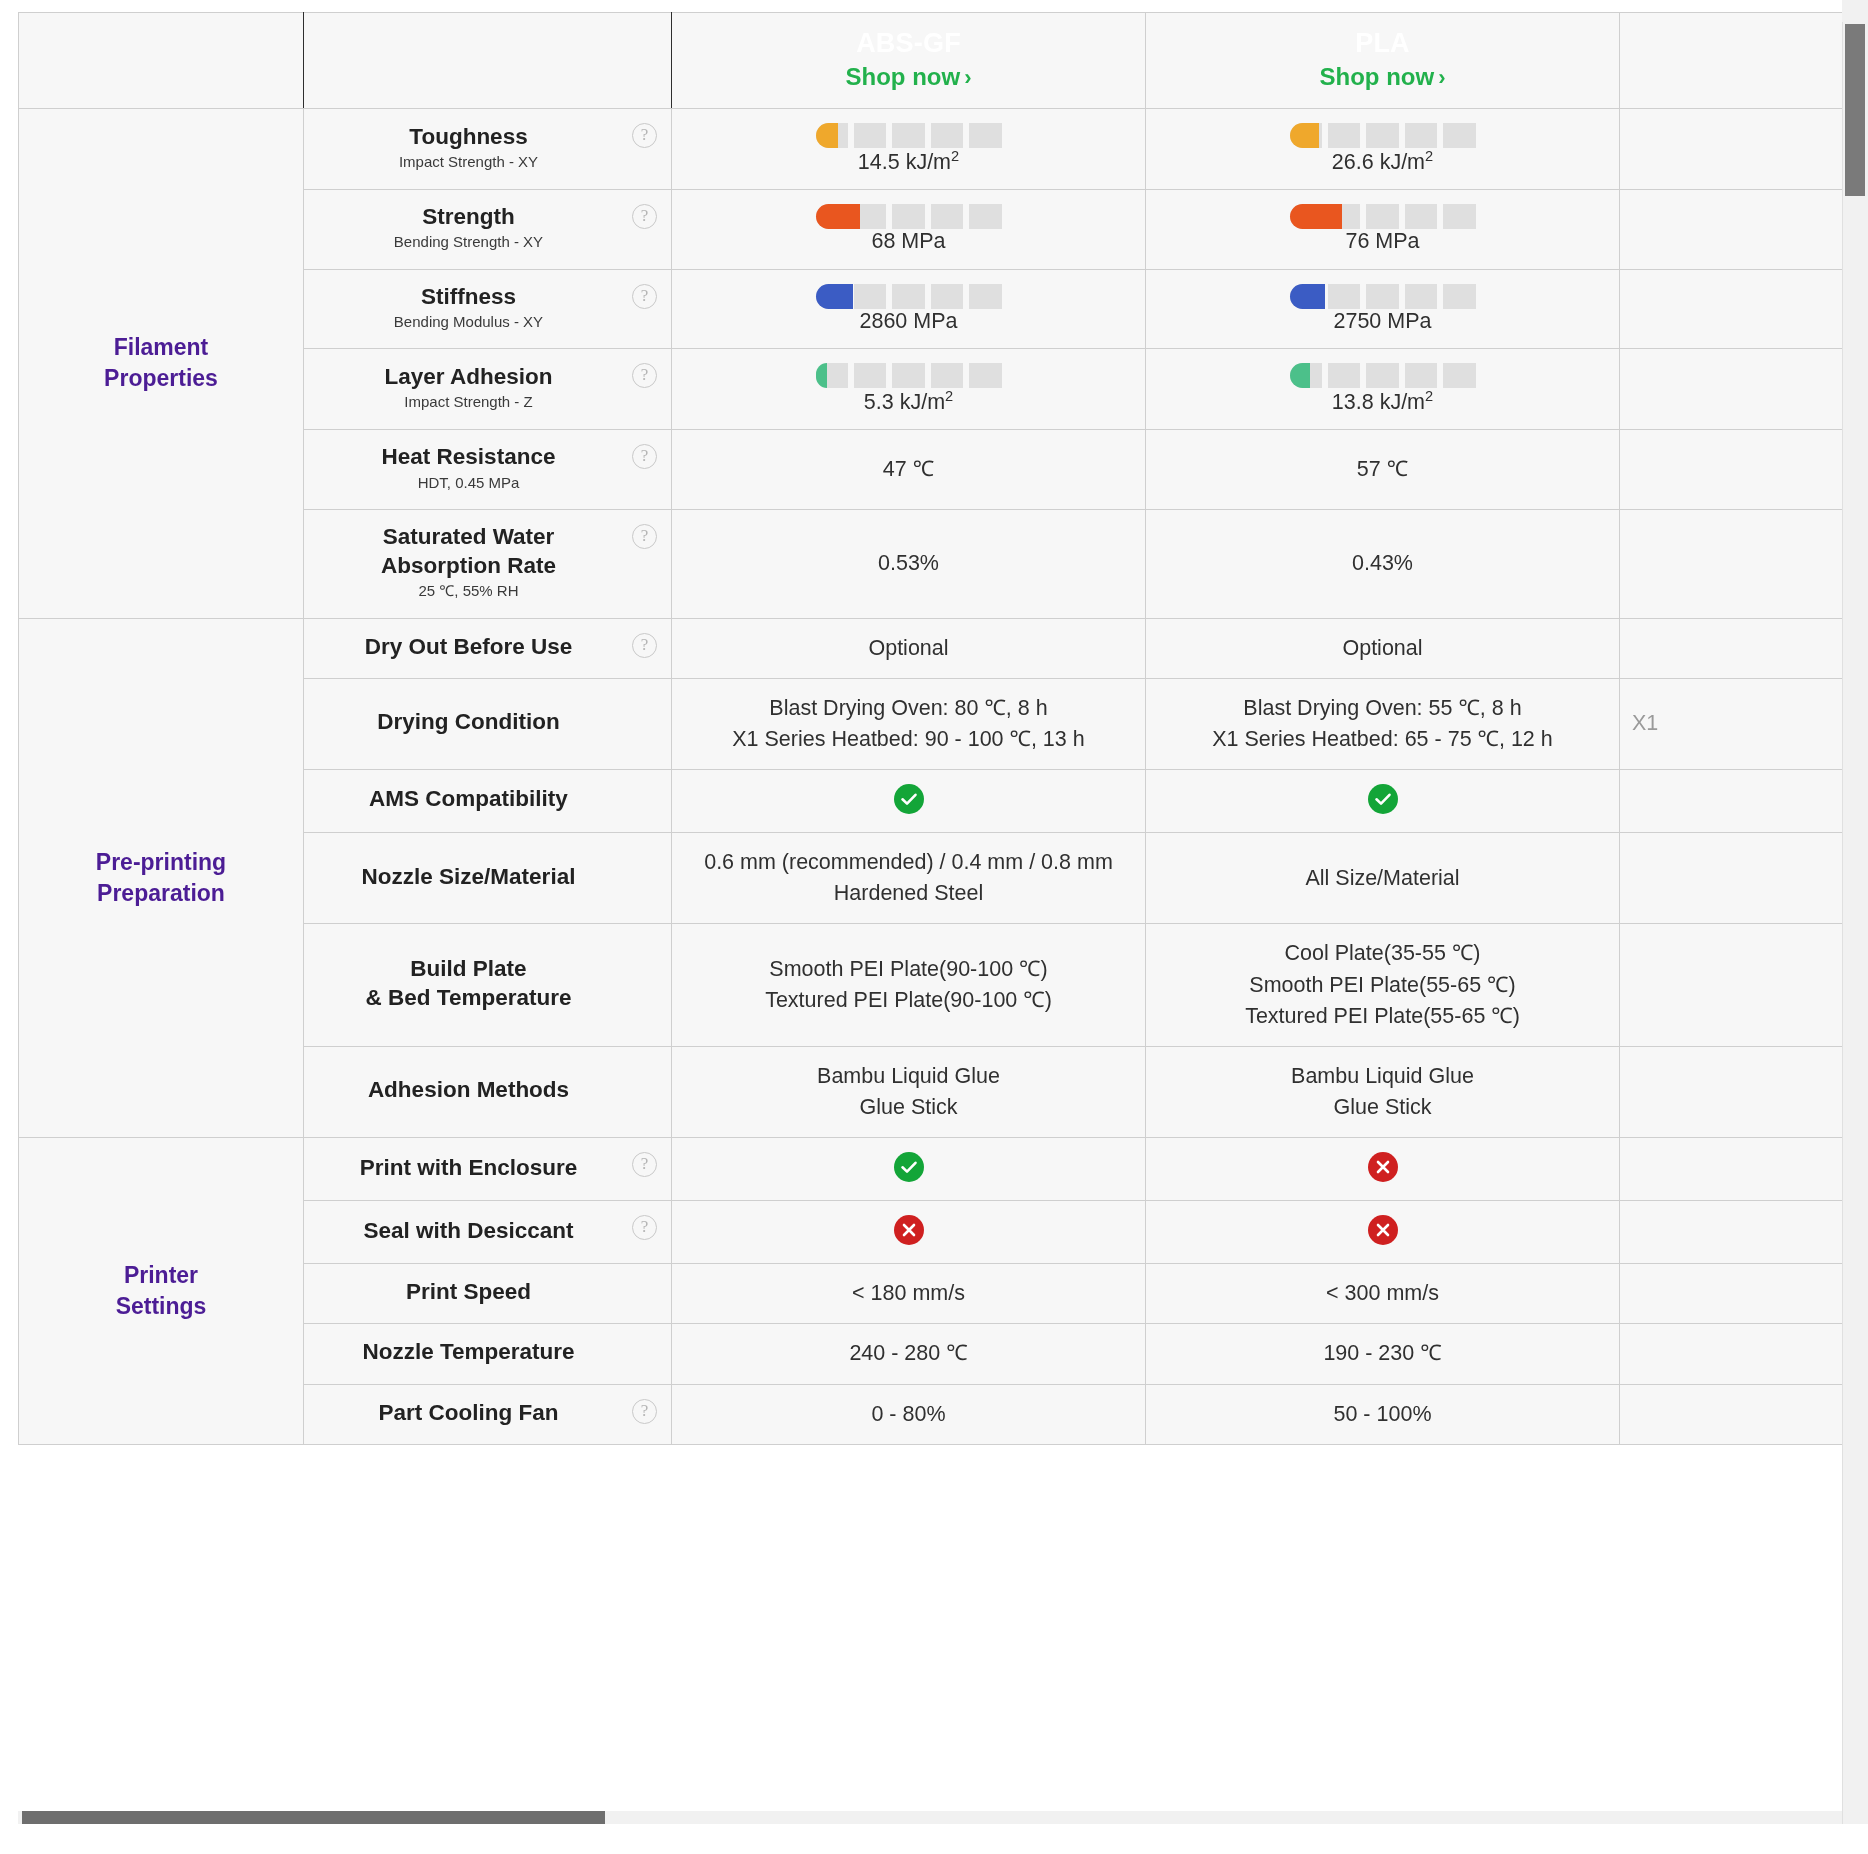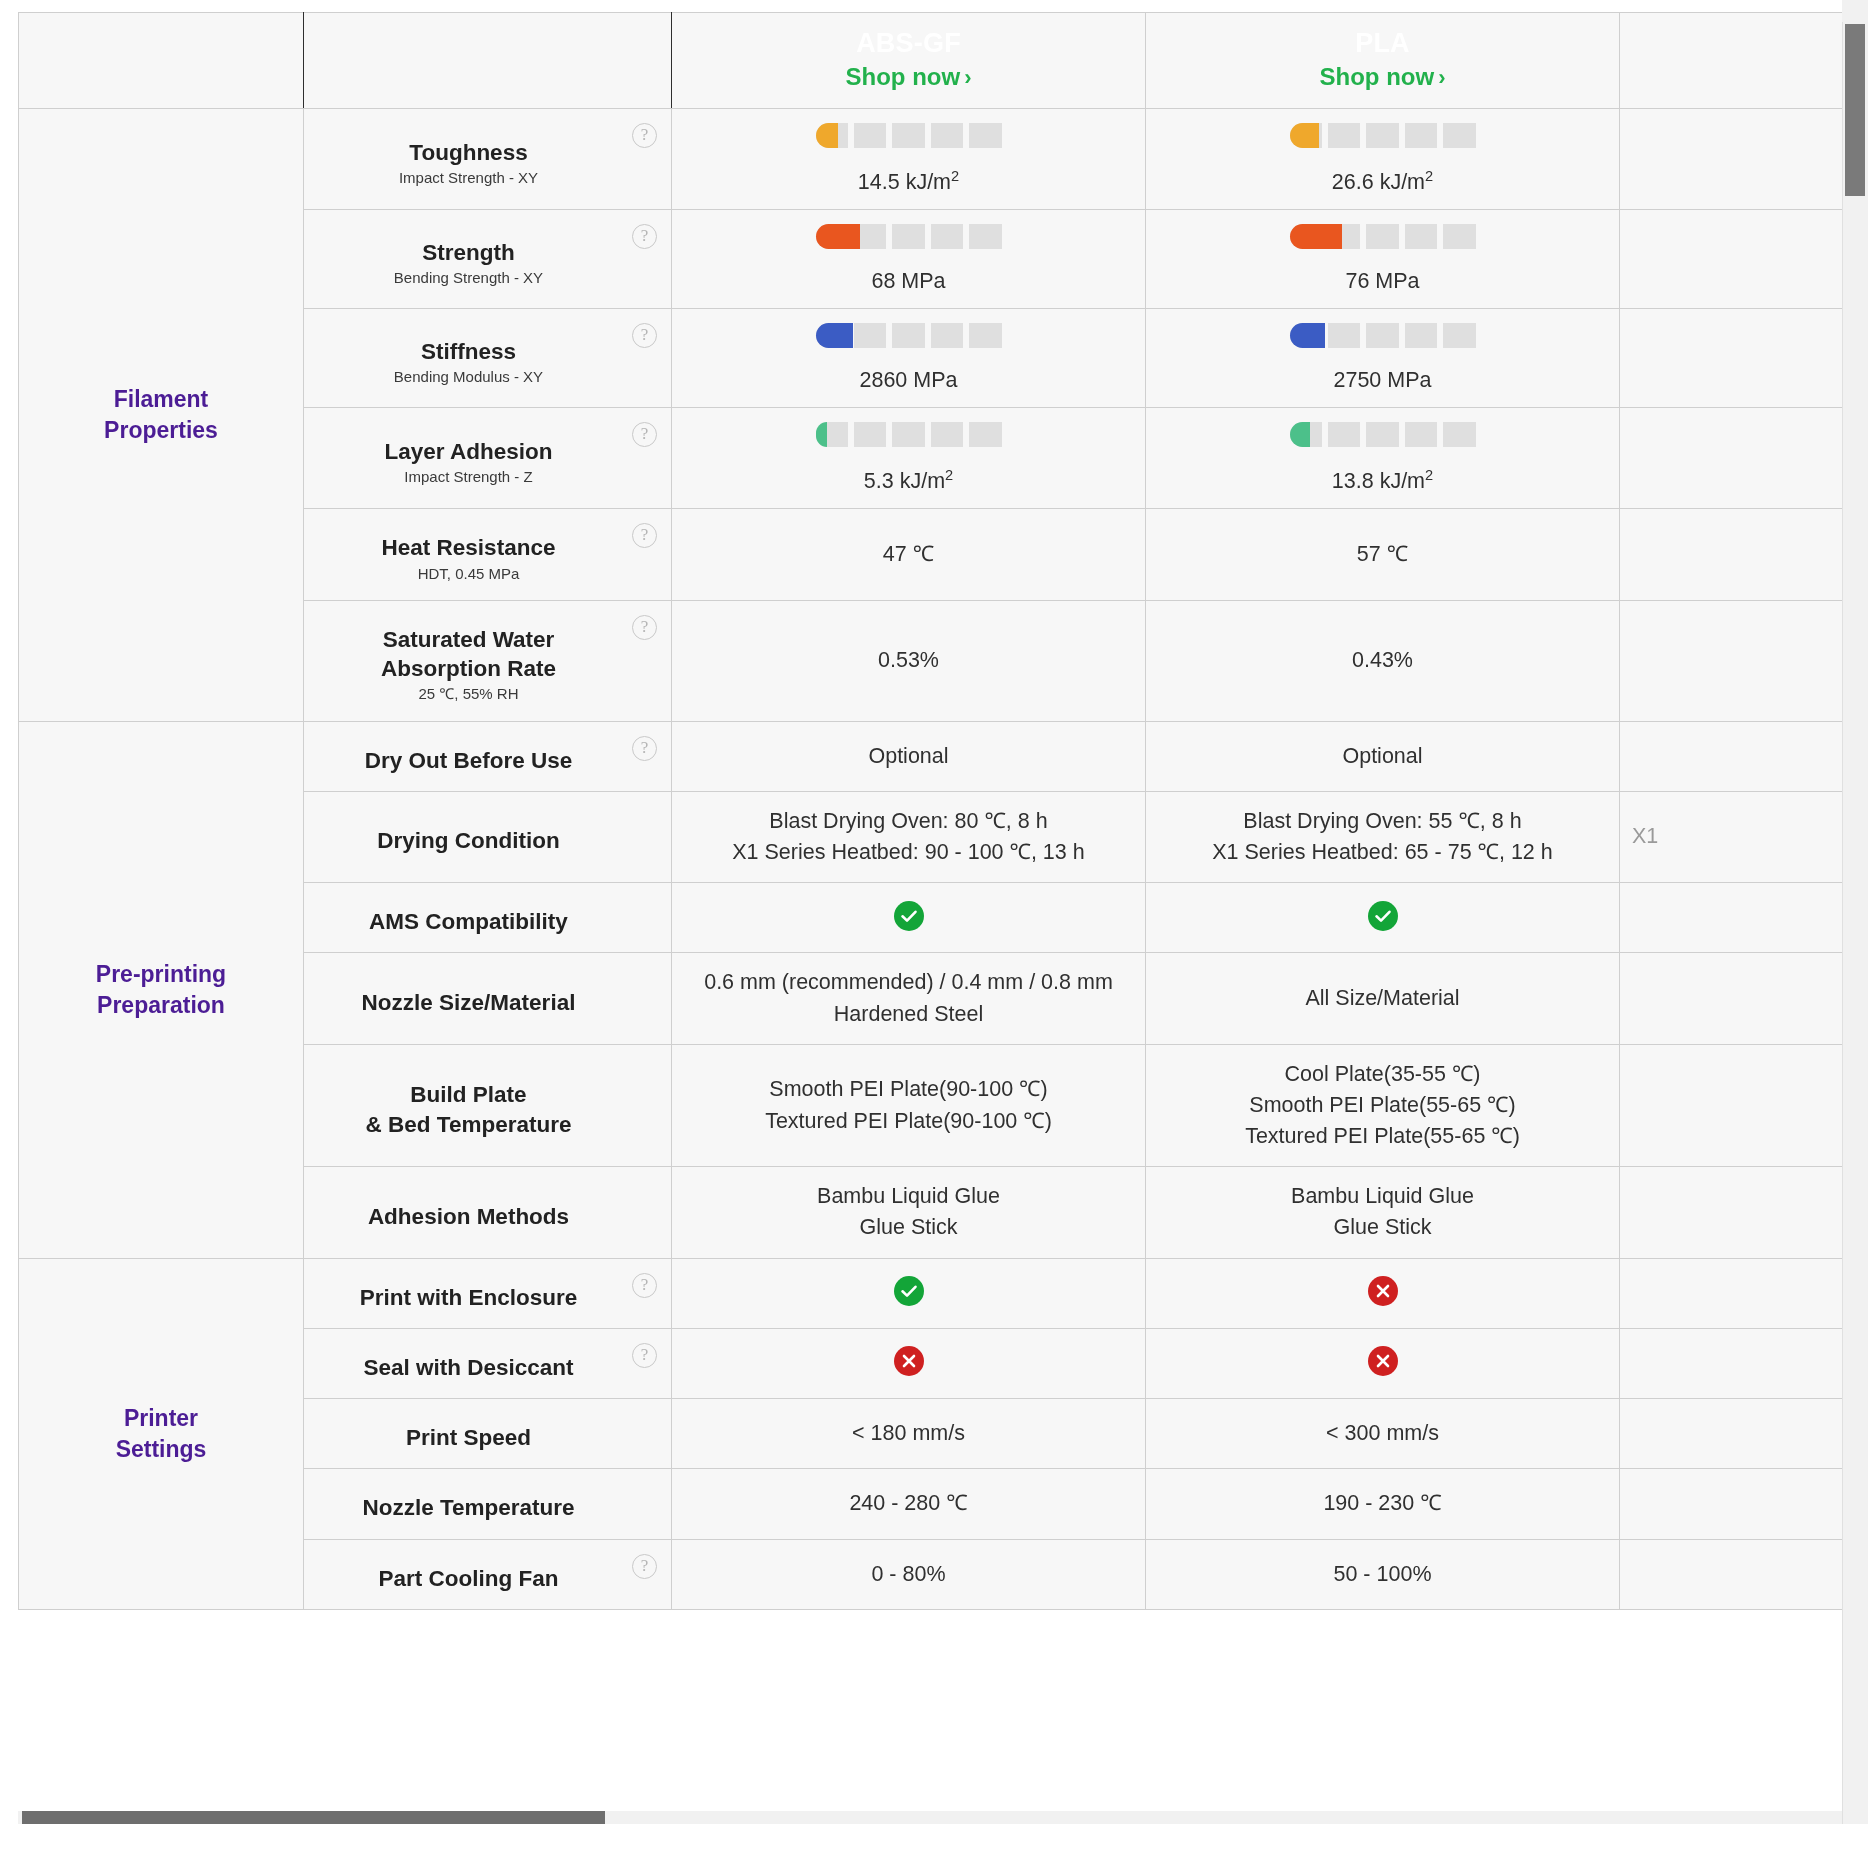--- a/index.html
+++ b/index.html
@@ -48,36 +48,36 @@
   .shop-now {
     font-size: 24px; color:#22b14c; line-height: 1.3; margin-top: 2px; white-space: nowrap;
   }
   .shop-now .chev { display:inline-block; margin-left:4px; font-size:22px; }
 
   .sec-label {
     font-size: 23px; font-weight: bold; line-height: 1.35; color:#4c1d95;
   }
   td.sectioncell { background:#f7f7f7; }
 
-  td.propcell { position: relative; padding: 24px 56px 16px 18px; }
+  td.propcell { position: relative; padding: 12px 56px 16px 18px; }
   .prop-main { font-size: 22.5px; font-weight: bold; line-height: 1.3; color:#222; }
   .prop-sub  { font-size: 15px; font-weight: normal; line-height: 1.35; color:#3a3a3a; margin-top:1px; }
   .qmark {
     position:absolute; right: 14px; top: 14px;
     width: 25px; height: 25px; border-radius: 50%;
     border: 1.6px solid #c9c9c9; color:#b5b5b5;
     font-size: 17px; line-height: 22px; text-align:center;
     font-family: "Liberation Serif", serif;
   }
 
   td.valcell { padding: 14px 12px; }
   .val-text { font-size: 21.5px; line-height: 1.45; color:#303030; white-space: pre-line; }
 
   
-  .bar-wrap { display:flex; flex-direction:column; align-items:center; gap:20px; }
+  .bar-wrap { display:flex; flex-direction:column; align-items:center; gap:0; }
   .bar {
     position:relative; display:flex; gap:6px;
     width: 186px; height: 25px;
   }
   .seg { flex:1; background:#dfdfdf; }
   .seg:first-child { border-top-left-radius:13px; border-bottom-left-radius:13px; }
   .seg:last-child  { border-top-right-radius:13px; border-bottom-right-radius:13px; }
   .fill {
     position:absolute; left:0; top:0; height:25px;
     border-top-left-radius:13px; border-bottom-left-radius:13px;

